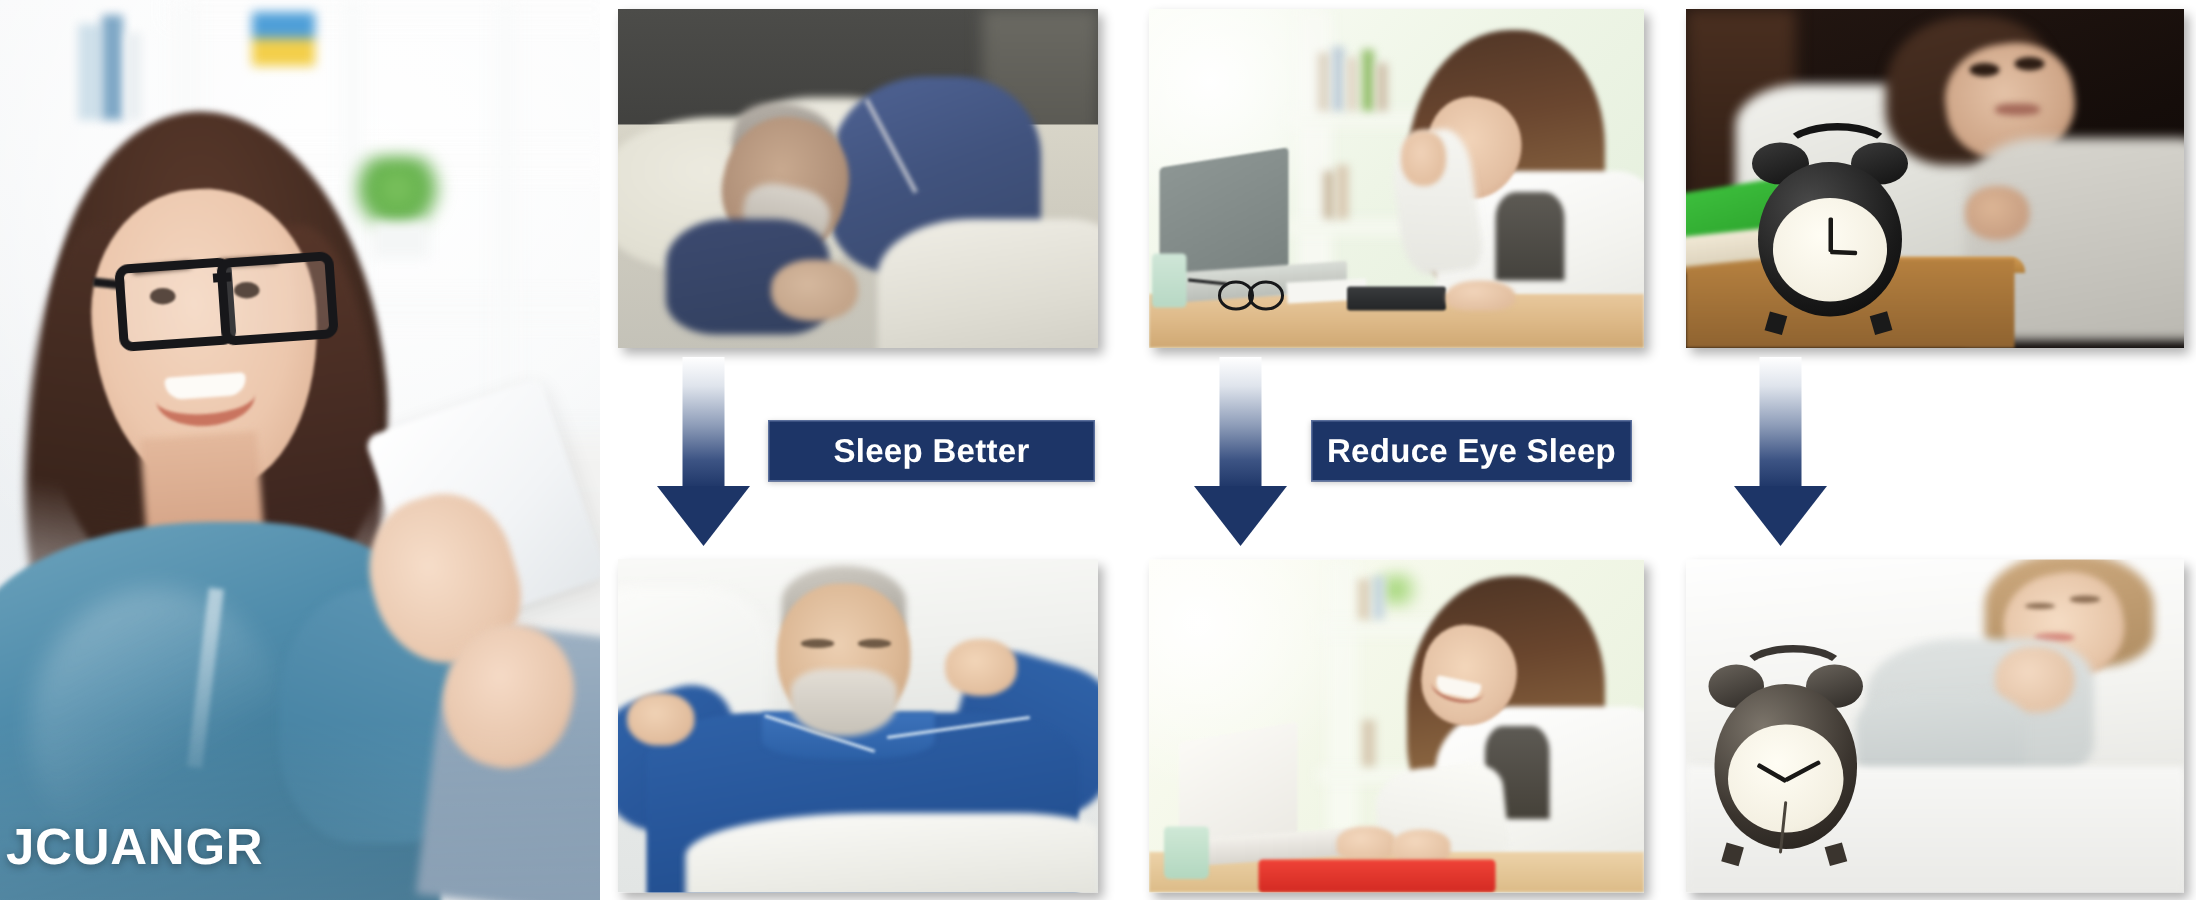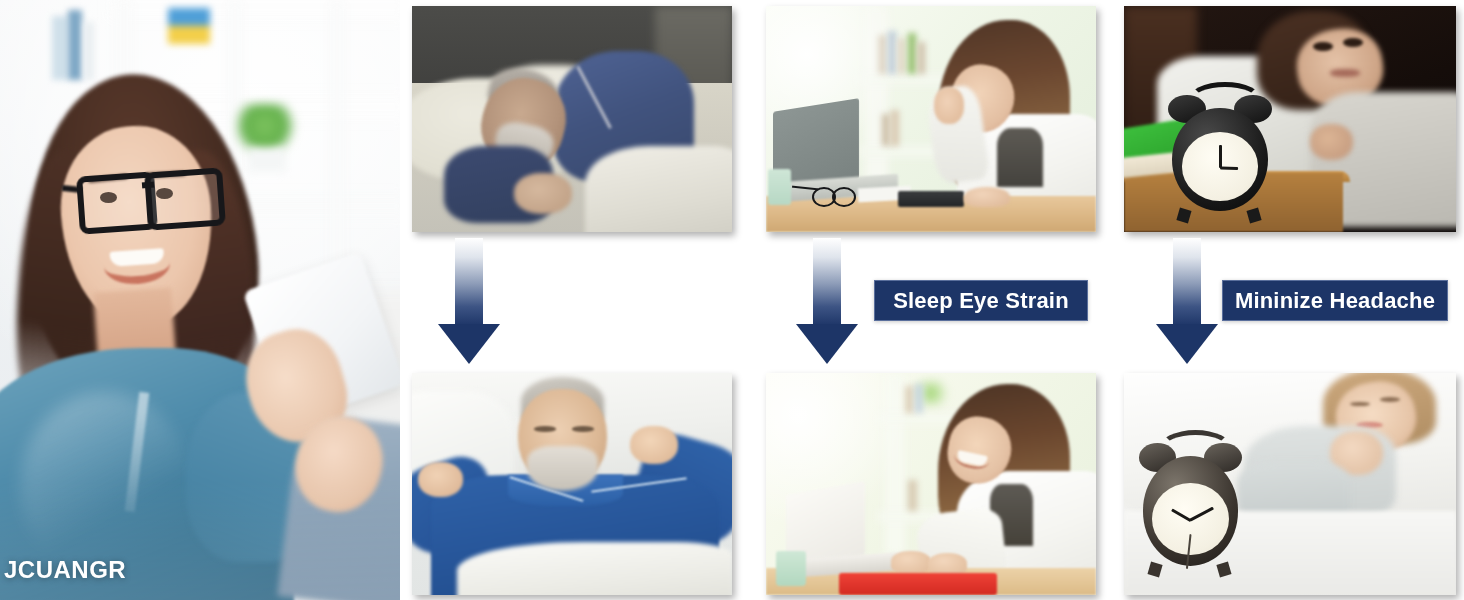--- a/index.html
+++ b/index.html
@@ -96,21 +96,21 @@
     border-radius:9px;filter:blur(1.6px);transform:rotate(-19deg);
     box-shadow:0 4px 14px rgba(0,0,0,.10);}
   .jeans{position:absolute;left:288px;top:420px;width:140px;height:185px;
     background:linear-gradient(170deg,#9fb2c4 0%,#8aa1b6 48%,#7b93aa 100%);
     border-radius:40% 18% 0 0;filter:blur(3px);transform:rotate(7deg);}
   .w-bottom-fade{position:absolute;left:0;bottom:0;width:400px;height:120px;
     background:linear-gradient(180deg,rgba(255,255,255,0),rgba(255,255,255,.10));}
 
   .brand{position:absolute;left:8px;bottom:18px;color:#fff;line-height:1;
          text-shadow:0 1px 6px rgba(0,0,0,.35);}
-  .brand-name{font-size:24px;font-weight:bold;letter-spacing:.5px;margin-left:-4px;}
+  .brand-name{font-size:34px;font-weight:bold;letter-spacing:.5px;margin-left:-4px;}
   .brand-sub{font-size:22px;font-weight:bold;margin-top:4px;margin-left:4px;}
 
   
   .card{position:absolute;overflow:hidden;background:#fff;
         box-shadow:3px 4px 7px rgba(0,0,0,.30);}
   .ph{position:absolute;inset:0;overflow:hidden;}
 
   
   .A-wall{position:absolute;left:0;top:0;width:100%;height:42%;
     background:linear-gradient(180deg,#4c4c49 0%,#3f3f3d 100%);}
@@ -532,25 +532,25 @@
   </div>
   <div class="arrow" style="left:796px;top:238px;">
     <div class="shaft"></div>
     <div class="head"></div>
   </div>
   <div class="arrow" style="left:1156px;top:238px;">
     <div class="shaft"></div>
     <div class="head"></div>
   </div>
 
+  <div class="label" style="left:512px;top:280px;width:216px;">
+    <span>Sleep Better</span>
+  </div>
   <div class="label" style="left:874px;top:280px;width:212px;">
-    <span>Sleep Eye Strain</span>
-  </div>
-  <div class="label" style="left:1222px;top:280px;width:224px;">
-    <span>Mininize Headache</span>
+    <span>Reduce Eye Sleep</span>
   </div>
 
   <div class="card" style="left:412px;top:373px;width:320px;height:222px;">
     <div class="ph">
       <div class="D-bg"></div>
       <div class="D-pillow"></div>
       <div class="D-pillow2"></div>
       <div class="D-armL"></div>
       <div class="D-armR"></div>
       <div class="D-pj"></div>

